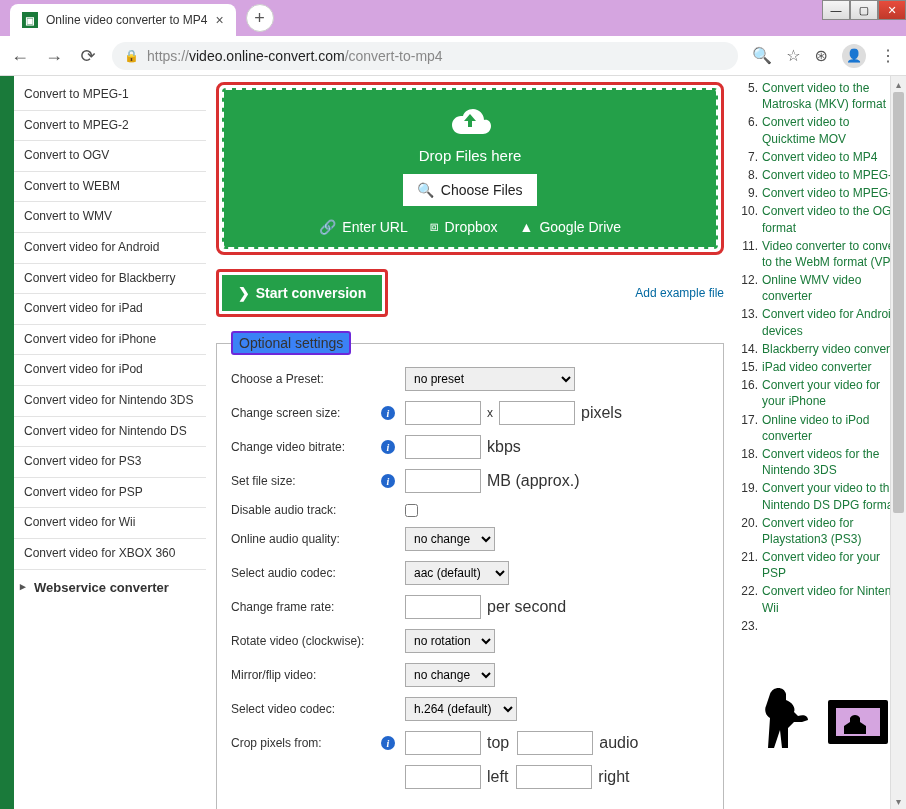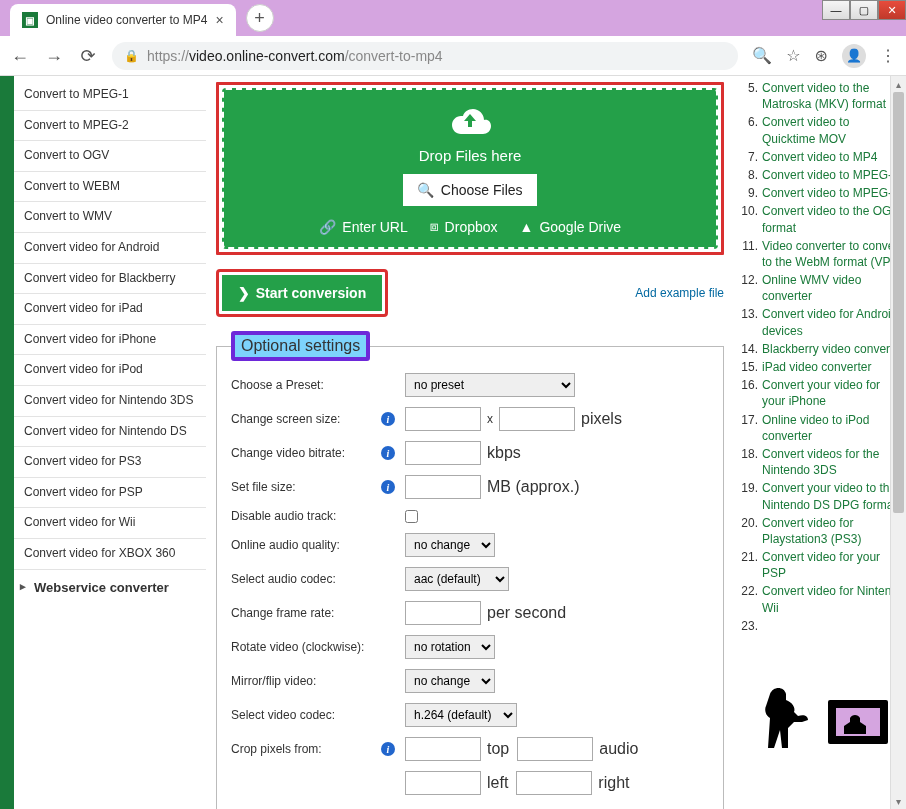--- a/index.html
+++ b/index.html
@@ -36,36 +36,36 @@
   
   .green-edge { width: 14px; background: #1a7a3a; flex-shrink: 0; }
   
   .sidebar { width: 192px; flex-shrink: 0; padding-top: 4px; }
   .side-item { padding: 7px 10px; font-size: 12px; color: #333; border-bottom: 1px solid #e3e3e3; cursor: pointer; line-height: 1.3; }
   .side-item-head { padding: 10px 10px 10px 20px; font-size: 13px; color: #333; font-weight: bold; position: relative; }
   .side-item-head::before { content: "▸"; position: absolute; left: 6px; color: #555; font-size: 11px; }
   
   .main { flex: 1; padding: 6px 10px 10px 10px; overflow: hidden; }
   
-  .dropzone-wrap { border: 3px solid #d93030; border-radius: 1px; padding: 3px; margin-bottom: 14px; }
+  .dropzone-wrap { border: 3px solid #d93030; border-radius: 8px; padding: 3px; margin-bottom: 14px; }
   .dropzone { background: #24a049; border: 2px dashed #fff; border-radius: 4px; color: #fff; text-align: center; padding: 14px 10px 12px; }
   .cloud-ico { display: inline-flex; width: 48px; height: 36px; align-items: center; justify-content: center; }
   .cloud-svg { fill: #fff; }
   .drop-label { font-size: 15px; margin: 4px 0 10px; }
   .choose-btn { background: #fff; color: #222; border: none; padding: 8px 14px; font-size: 14px; display: inline-flex; align-items: center; gap: 6px; cursor: pointer; }
   .dz-links { margin-top: 12px; display: flex; justify-content: center; gap: 22px; font-size: 14px; }
   .dz-link { display: inline-flex; align-items: center; gap: 6px; cursor: pointer; }
   
   .start-row { display: flex; justify-content: space-between; align-items: center; margin-bottom: 14px; }
   .start-btn-wrap { border: 3px solid #d93030; border-radius: 4px; padding: 3px; display: inline-block; }
   .start-btn { background: #24a049; color: #fff; border: none; padding: 10px 16px; font-size: 14px; font-weight: bold; display: flex; align-items: center; gap: 6px; cursor: pointer; }
   .example-link { color: #0369a1; font-size: 12px; cursor: pointer; }
   
   fieldset.settings { border: 1px solid #bbb; padding: 12px 14px 16px; margin-bottom: 14px; position: relative; }
-  fieldset.settings legend { border: 4px solid #6d28d9; border-radius: 3px; padding: 2px 6px; font-size: 16px; color: #333; background: #7dd3fc; }
+  fieldset.settings legend { border: 2px solid #6d28d9; border-radius: 3px; padding: 2px 6px; font-size: 14px; color: #333; background: #3b82f6; }
   
   .frow { display: flex; align-items: center; margin-bottom: 10px; font-size: 12px; color: #333; }
   .frow label { width: 150px; flex-shrink: 0; }
   .info-ico { width: 14px; height: 14px; border-radius: 50%; background: #2266cc; color: #fff; display: inline-flex; align-items: center; justify-content: center; font-size: 10px; font-weight: bold; margin-right: 10px; cursor: help; font-family: Georgia, serif; font-style: italic; }
   .spacer-ico { width: 14px; margin-right: 10px; }
   select, input[type=text] { border: 1px solid #aaa; padding: 3px 4px; font-size: 12px; height: 24px; }
   .sel-wide { width: 170px; }
   .sel-med { width: 90px; }
   .inp-med { width: 76px; }
   .unit { margin-left: 6px; font-size: 16px; color: #333; }

